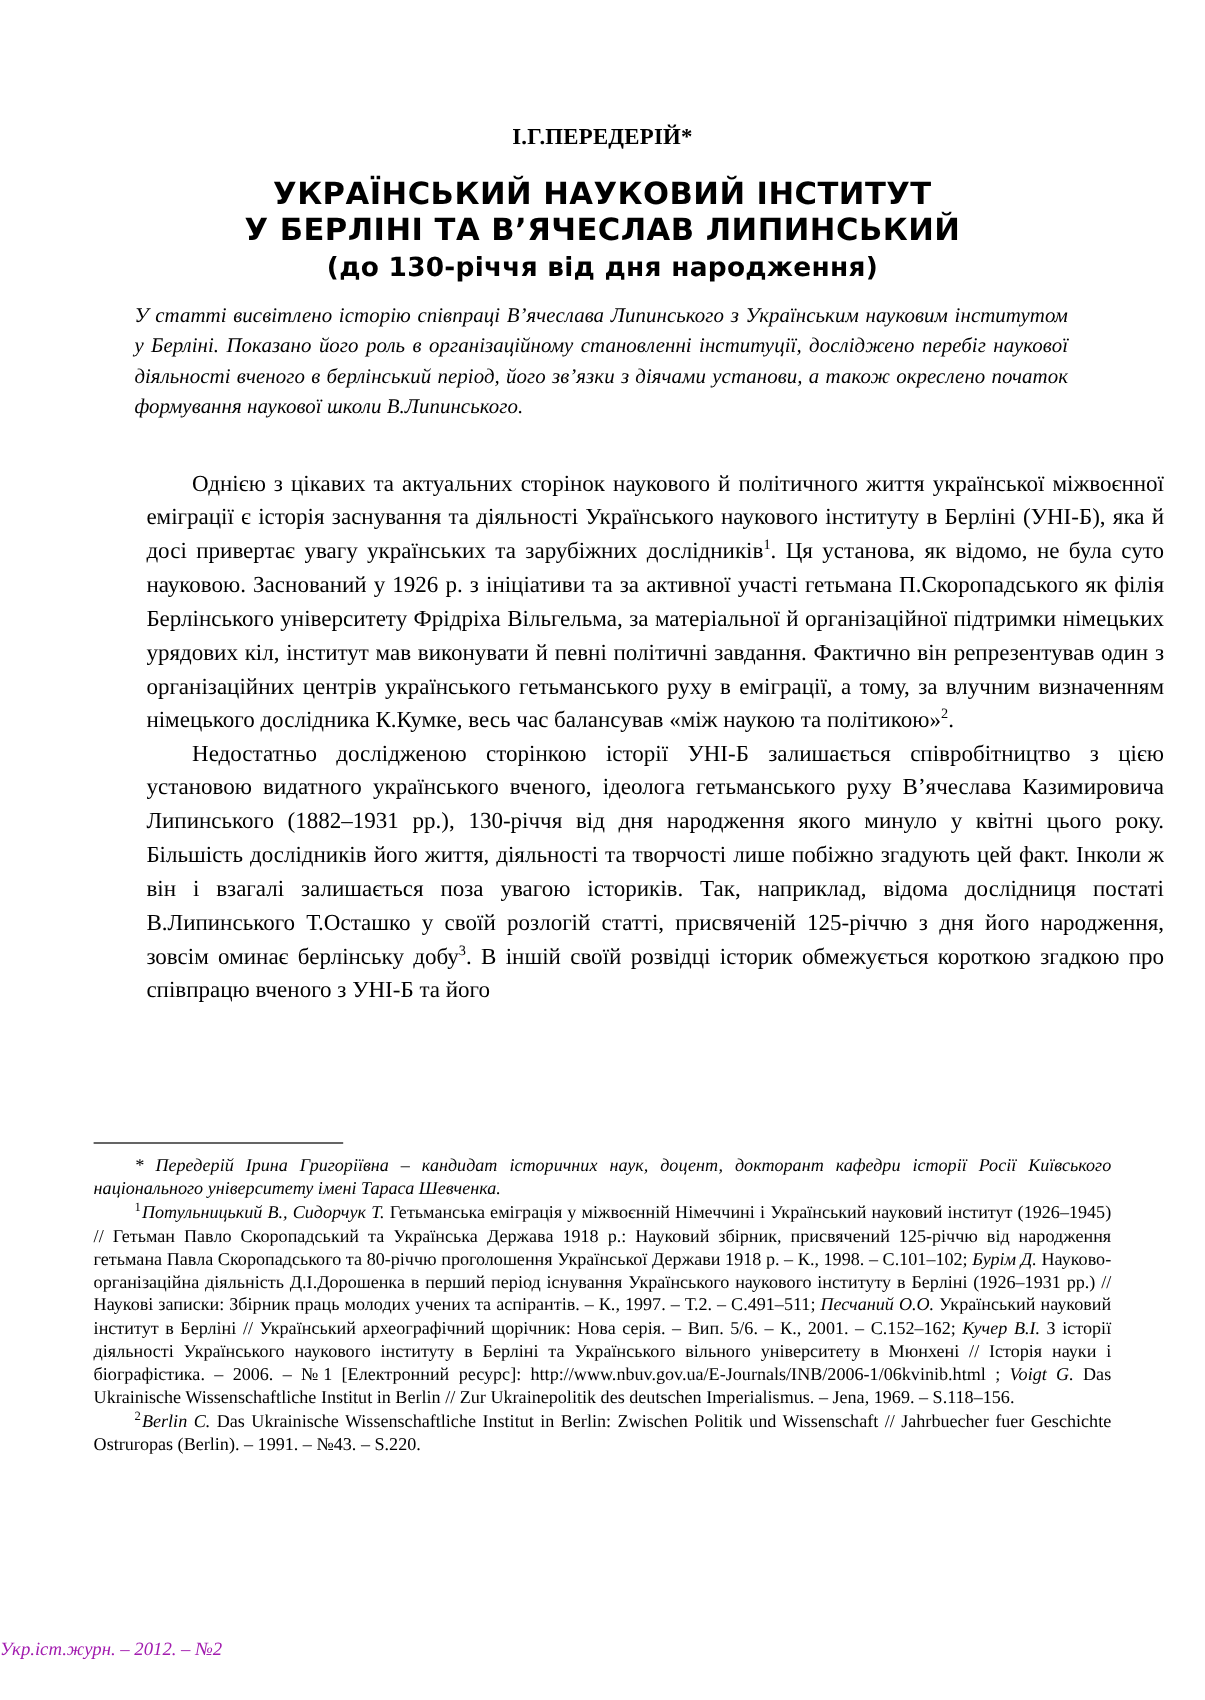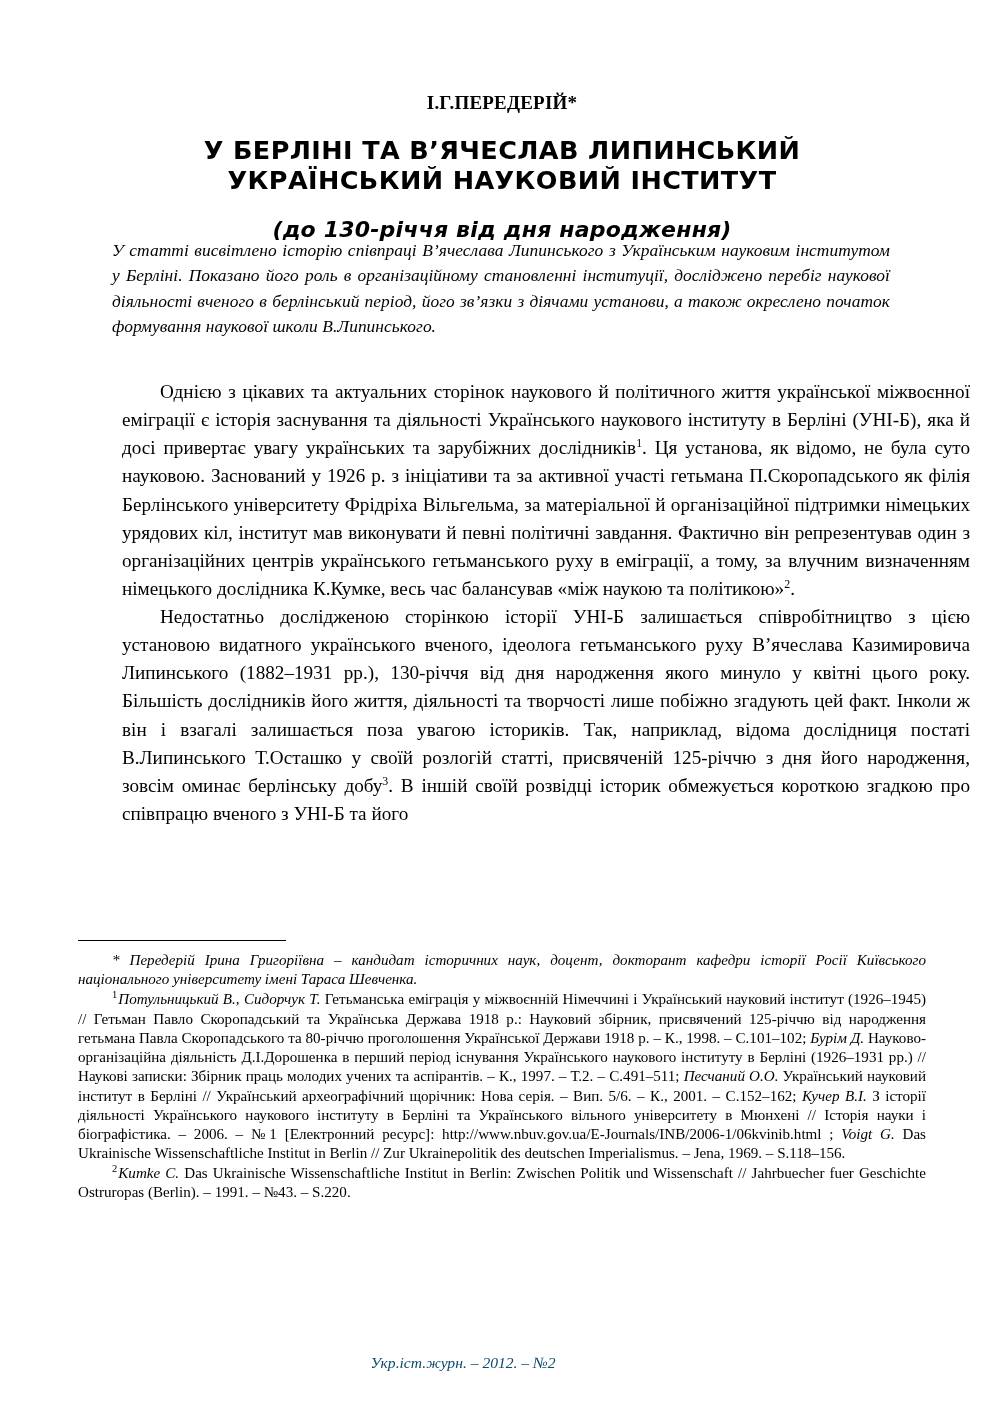--- a/index.html
+++ b/index.html
@@ -11,21 +11,21 @@
     width: 1004px;
     height: 1417px;
     position: relative;
     font-family: "Liberation Serif", "DejaVu Serif", serif;
     color: #000000;
     overflow: hidden;
   }
 
   .page {
     position: absolute;
-    left: 0; top: 0;
+    left: 0; top: 12px;
     width: 1004px;
     height: 1382px;
     box-sizing: border-box;
   }
 
   
   .title-block {
     position: absolute;
     left: 78px;
     top: 92px;
@@ -44,24 +44,23 @@
     font-weight: bold;
     line-height: 1.17;
     letter-spacing: 0.4px;
     margin: 0;
     font-family: "DejaVu Sans", "Liberation Sans", sans-serif;
   }
   .article-title .t-line { display: block; }
   .article-subtitle {
     display: block;
     font-size: 22px;
-    font-style: italic;
     font-weight: bold;
     letter-spacing: 0.2px;
-    margin-top: 21px;
+    margin-top: 3px;
     font-family: "DejaVu Sans", "Liberation Sans", sans-serif;
   }
 
   
   .abstract {
     position: absolute;
     left: 112px;
     top: 238px;
     width: 778px;
     font-size: 17.4px;
@@ -137,56 +136,56 @@
     margin-right: 1px;
   }
   .fn em { }
 
   
   .footer {
     position: absolute;
     left: 0;
     top: 1354px;
     width: 926px;
-    text-align: center;
+    text-align: left;
     font-size: 15.6px;
     font-style: italic;
-    color: #0c4a6e;
+    color: #a21caf;
   }
 </style>
 </head>
 <body>
 
 <div class="page">
 
   <div class="title-block">
     <div class="author-line">І.Г.ПЕРЕДЕРІЙ*</div>
     <h1 class="article-title">
+      <span class="t-line">УКРАЇНСЬКИЙ НАУКОВИЙ ІНСТИТУТ</span>
       <span class="t-line">У БЕРЛІНІ ТА В’ЯЧЕСЛАВ ЛИПИНСЬКИЙ</span>
-      <span class="t-line">УКРАЇНСЬКИЙ НАУКОВИЙ ІНСТИТУТ</span>
       <span class="article-subtitle">(до 130-річчя від дня народження)</span>
     </h1>
   </div>
 
   <p class="abstract">У статті висвітлено історію співпраці В’ячеслава Липинського з Українським науковим інститутом у Берліні. Показано його роль в організаційному становленні інституції, досліджено перебіг наукової діяльності вченого в берлінський період, його зв’язки з діячами установи, а також окреслено початок формування наукової школи В.Липинського.</p>
 
   <div class="body-text">
     <p><span>Однією з цікавих та актуальних сторінок наукового й політичного життя української міжвоєнної еміграції є історія заснування та діяльності Українського наукового інституту в Берліні (УНІ-Б), яка й досі привертає увагу українських та зарубіжних дослідників</span><sup>1</sup><span>. Ця установа, як відомо, не була суто науковою. Заснований у 1926 р. з ініціативи та за активної участі гетьмана П.Скоропадського як філія Берлінського університету Фрідріха Вільгельма, за матеріальної й організаційної підтримки німецьких урядових кіл, інститут мав виконувати й певні політичні завдання. Фактично він репрезентував один з організаційних центрів українського гетьманського руху в еміграції, а тому, за влучним визначенням німецького дослідника К.Кумке, весь час балансував «між наукою та політикою»</span><sup>2</sup><span>.</span></p>
     <p><span>Недостатньо дослідженою сторінкою історії УНІ-Б залишається співробітництво з цією установою видатного українського вченого, ідеолога гетьманського руху В’ячеслава Казимировича Липинського (1882–1931 рр.), 130-річчя від дня народження якого минуло у квітні цього року. Більшість дослідників його життя, діяльності та творчості лише побіжно згадують цей факт. Інколи ж він і взагалі залишається поза увагою істориків. Так, наприклад, відома дослідниця постаті В.Липинського Т.Осташко у своїй розлогій статті, присвяченій 125-річчю з дня його народження, зовсім оминає берлінську добу</span><sup>3</sup><span>. В іншій своїй розвідці історик обмежується короткою згадкою про співпрацю вченого з УНІ-Б та його</span></p>
   </div>
 
   <div class="fn-rule"></div>
 
   <div class="footnotes">
 
     <p class="fn fn-star"><span>*</span> <em>Передерій Ірина Григоріївна</em><span> – кандидат історичних наук, доцент, докторант кафедри історії Росії Київського національного університету імені Тараса Шевченка.</span></p>
 
 
     <p class="fn fn-num"><sup>1</sup><em>Потульницький В., Сидорчук Т.</em><span> Гетьманська еміграція у міжвоєнній Німеччині і Український науковий інститут (1926–1945) // Гетьман Павло Скоропадський та Українська Держава 1918 р.: Науковий збірник, присвячений 125-річчю від народження гетьмана Павла Скоропадського та 80-річчю проголошення Української Держави 1918 р. – К., 1998. – С.101–102; </span><em>Бурім Д.</em><span> Науково-організаційна діяльність Д.І.Дорошенка в перший період існування Українського наукового інституту в Берліні (1926–1931 рр.) // Наукові записки: Збірник праць молодих учених та аспірантів. – К., 1997. – Т.2. – С.491–511; </span><em>Песчаний О.О.</em><span> Український науковий інститут в Берліні // Український археографічний щорічник: Нова серія. – Вип. 5/6. – К., 2001. – С.152–162; </span><em>Кучер В.І.</em><span> З історії діяльності Українського наукового інституту в Берліні та Українського вільного університету в Мюнхені // Історія науки і біографістика. – 2006. – №1 [Електронний ресурс]: http://www.nbuv.gov.ua/E-Journals/INB/2006-1/06kvinib.html ; </span><em>Voigt G.</em><span> Das Ukrainische Wissenschaftliche Institut in Berlin // Zur Ukrainepolitik des deutschen Imperialismus. – Jena, 1969. – S.118–156.</span></p>
 
-    <p class="fn fn-num"><sup>2</sup><em>Kumke C.</em><span> Das Ukrainische Wissenschaftliche Institut in Berlin: Zwischen Politik und Wissenschaft // Jahrbuecher fuer Geschichte Ostruropas (Berlin). – 1991. – №43. – S.220.</span></p>
+    <p class="fn fn-num"><sup>2</sup><em>Berlin C.</em><span> Das Ukrainische Wissenschaftliche Institut in Berlin: Zwischen Politik und Wissenschaft // Jahrbuecher fuer Geschichte Ostruropas (Berlin). – 1991. – №43. – S.220.</span></p>
 
 
   </div>
 
   <div class="footer">Укр.іст.журн. – 2012. – №2</div>
 
 </div>
 
 </body></html>

